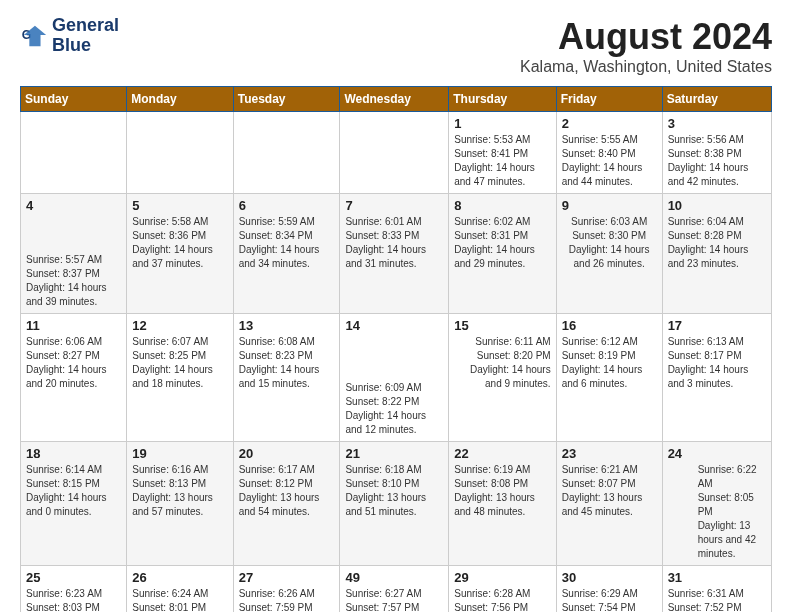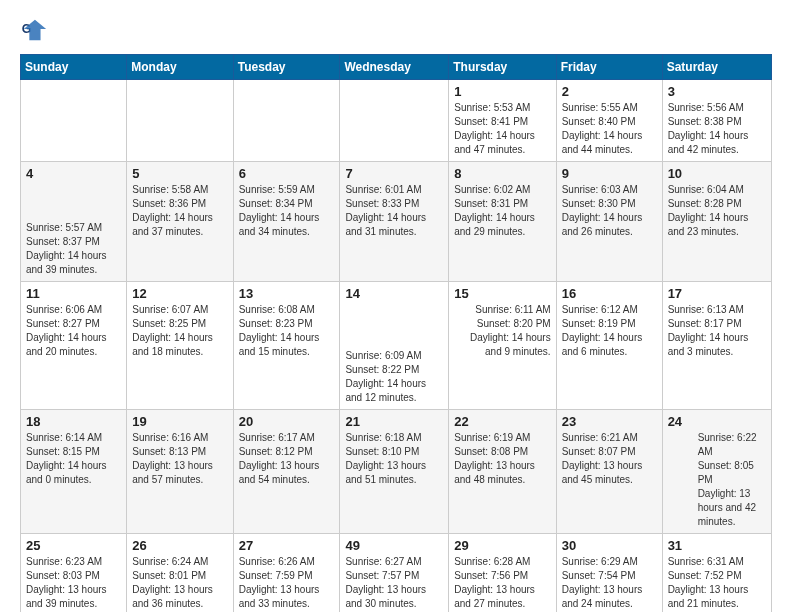--- a/index.html
+++ b/index.html
@@ -45,21 +45,21 @@
     .location-title {
       font-size: 16px;
       color: #444;
     }
     .calendar-table {
       width: 100%;
       border-collapse: collapse;
       font-size: 11px;
     }
     .calendar-table thead th {
-      background: #0369a1;
+      background: #a16207;
       color: #fff;
       padding: 5px 4px;
       text-align: left;
       font-size: 12px;
       font-weight: bold;
       border: 1px solid #1a5a9a;
     }
     .calendar-table tbody td {
       border: 1px solid #ccc;
       vertical-align: top;
@@ -89,20 +89,28 @@
   </style>
 </head>
 <body>
 
 <div class="header-area">
   <div class="logo">
     <svg class="logo-icon" viewBox="0 0 30 30">
       <text x="2" y="18" font-size="13" font-weight="bold" fill="#1a3a6b">G</text>
       <polygon points="16,4 28,14 22,14 22,26 10,26 10,14 4,14" fill="#2a6db5" opacity="0.85"></polygon>
     </svg>
+    <div class="logo-text">
+      <span>General</span>
+      <span>Blue</span>
+    </div>
+  </div>
+  <div class="title-area">
+    <div class="month-title">August 2024</div>
+    <div class="location-title">Kalama, Washington, United States</div>
   </div>
 </div>
 
 <table class="calendar-table">
   <thead>
     <tr>
     <th>Sunday</th>
         <th>Monday</th>
         <th>Tuesday</th>
         <th>Wednesday</th>
@@ -162,21 +170,21 @@
 Daylight: 14 hours and 31 minutes.</div>
         </td>
         <td>
           <span class="day-number">8</span>
           <div class="day-info" style="white-space: pre-line;">Sunrise: 6:02 AM
 Sunset: 8:31 PM
 Daylight: 14 hours and 29 minutes.</div>
         </td>
         <td>
           <span class="day-number">9</span>
-          <div class="day-info" style="white-space: pre-line;">Sunrise: 6:03 AM
+          <div class="day-info" style="white-space: pre-line; text-align: center;">Sunrise: 6:03 AM
 Sunset: 8:30 PM
 Daylight: 14 hours and 26 minutes.</div>
         </td>
         <td>
           <span class="day-number">10</span>
           <div class="day-info" style="white-space: pre-line;">Sunrise: 6:04 AM
 Sunset: 8:28 PM
 Daylight: 14 hours and 23 minutes.</div>
         </td>
       </tr>

